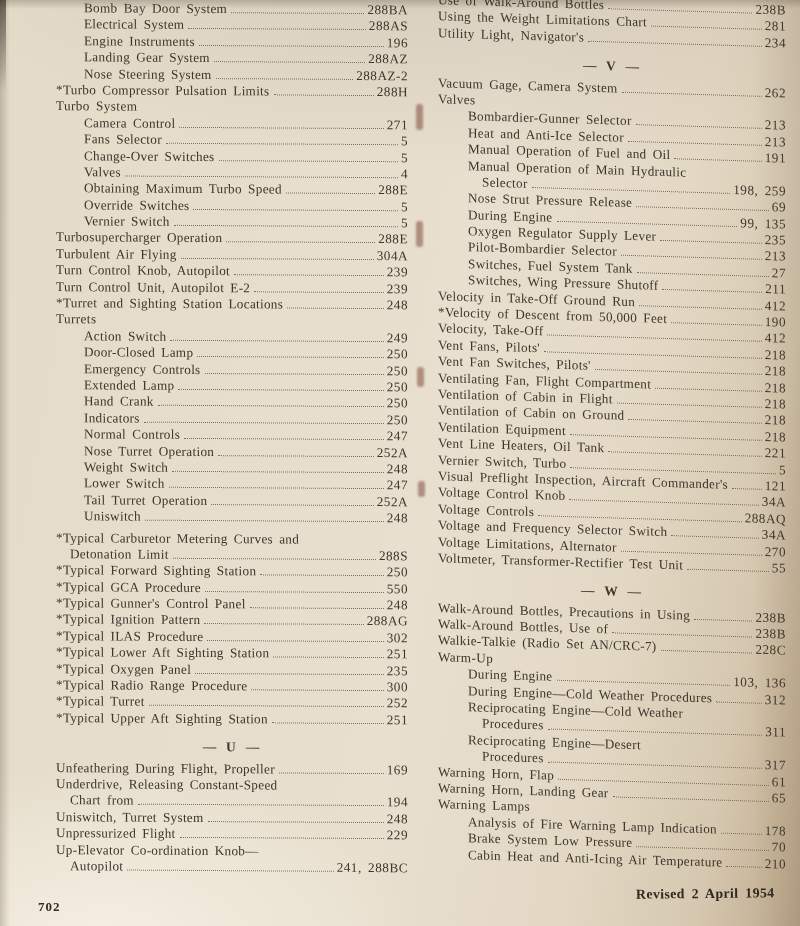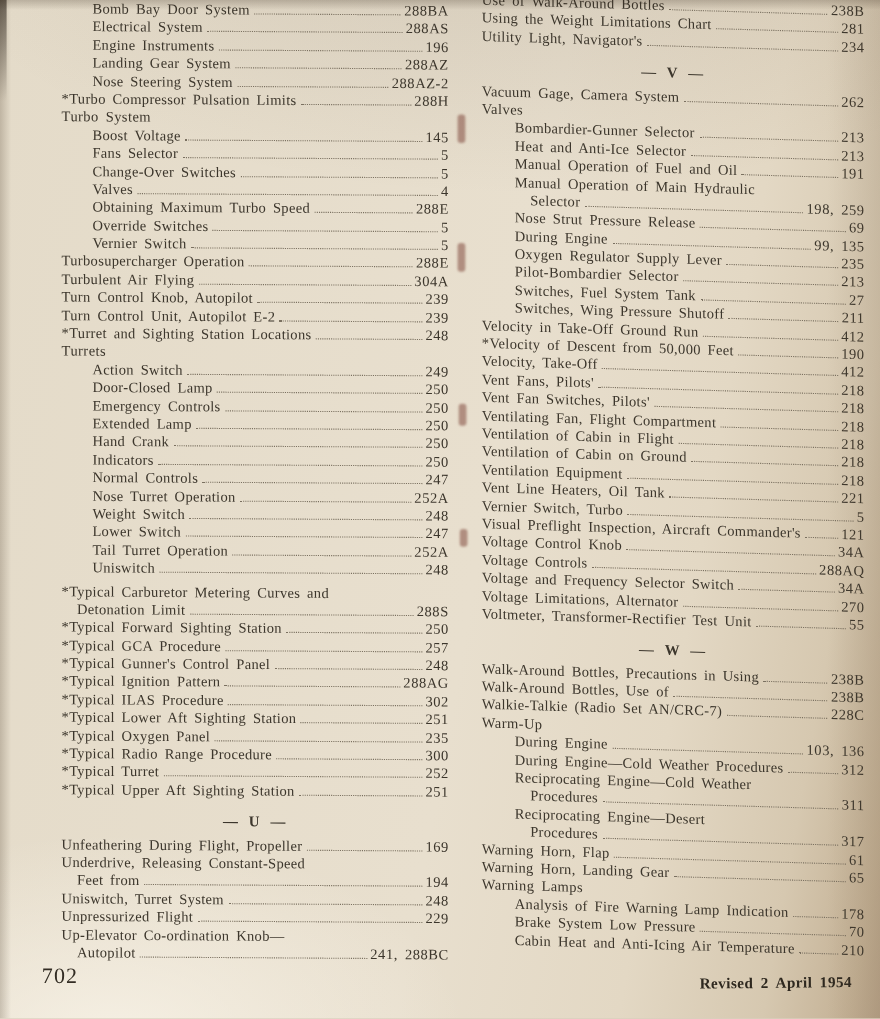--- a/index.html
+++ b/index.html
@@ -26,21 +26,21 @@
   .ind0{padding-left:18px;}
   .ind1{padding-left:46px;}
   .cont.ind1{padding-left:32px;}
   .col-right .ind0{padding-left:8px;}
   .col-right .ind1{padding-left:38px;}
   .col-right .cont.ind2{padding-left:52px;}
   .row.heading .lab{letter-spacing:.4px;}
   .row.section{display:block;text-align:center;font-weight:bold;font-size:13.5px;
        letter-spacing:2px;margin:12px 0 5px;}
   .row.gap{margin-top:5px;}
-  .pageno{position:absolute;left:38px;top:877px;font-weight:normal;font-size:20px;
+  .pageno{position:absolute;left:38px;top:899px;font-weight:bold;font-size:13px;
        letter-spacing:1px;color:#332d24;}
   .revision{position:absolute;left:636px;top:886px;font-weight:bold;font-size:13.8px;
        letter-spacing:.4px;word-spacing:3px;color:#2e281f;transform:rotate(-.6deg);}
   .edge-soft{position:absolute;top:0;right:0;width:92px;height:100%;pointer-events:none;
        background:linear-gradient(to right, rgba(105,82,58,0), rgba(105,82,58,.16) 55%, rgba(95,72,48,.32) 100%);}
   .edge-right{position:absolute;top:0;right:0;width:26px;height:100%;pointer-events:none;
        background:linear-gradient(to right, rgba(130,105,78,0) 0%, rgba(124,98,70,.4) 38%,
          rgba(84,62,40,.72) 66%, rgba(46,33,20,.95) 87%, #1e150c 100%);}
   .edge-left{position:absolute;top:0;left:0;width:10px;height:100%;pointer-events:none;
        background:linear-gradient(to right, rgba(62,46,28,.22), rgba(62,46,28,0));}
@@ -87,23 +87,23 @@
       </div>
       <div class="row entry ind0">
         <span class="lab">*Turbo Compressor Pulsation Limits</span>
         <span class="leader"></span>
         <span class="pg">288H</span>
       </div>
       <div class="row heading ind0">
         <span class="lab">Turbo System</span>
       </div>
       <div class="row entry ind1">
-        <span class="lab">Boost Voltage</span>
-        <span class="leader"></span>
-        <span class="pg">145</span>
+        <span class="lab">Camera Control</span>
+        <span class="leader"></span>
+        <span class="pg">271</span>
       </div>
       <div class="row entry ind1">
         <span class="lab">Fans Selector</span>
         <span class="leader"></span>
         <span class="pg">5</span>
       </div>
       <div class="row entry ind1">
         <span class="lab">Change-Over Switches</span>
         <span class="leader"></span>
         <span class="pg">5</span>
@@ -225,21 +225,21 @@
         <span class="pg">288S</span>
       </div>
       <div class="row entry ind0">
         <span class="lab">*Typical Forward Sighting Station</span>
         <span class="leader"></span>
         <span class="pg">250</span>
       </div>
       <div class="row entry ind0">
         <span class="lab">*Typical GCA Procedure</span>
         <span class="leader"></span>
-        <span class="pg">257</span>
+        <span class="pg">550</span>
       </div>
       <div class="row entry ind0">
         <span class="lab">*Typical Gunner's Control Panel</span>
         <span class="leader"></span>
         <span class="pg">248</span>
       </div>
       <div class="row entry ind0">
         <span class="lab">*Typical Ignition Pattern</span>
         <span class="leader"></span>
         <span class="pg">288AG</span>
@@ -277,21 +277,21 @@
       <div class="row section ind0">— U —</div>
       <div class="row entry ind0">
         <span class="lab">Unfeathering During Flight, Propeller</span>
         <span class="leader"></span>
         <span class="pg">169</span>
       </div>
       <div class="row entry ind0">
         <span class="lab">Underdrive, Releasing Constant-Speed</span>
       </div>
       <div class="row entry ind1 cont">
-        <span class="lab">Feet from</span>
+        <span class="lab">Chart from</span>
         <span class="leader"></span>
         <span class="pg">194</span>
       </div>
       <div class="row entry ind0">
         <span class="lab">Uniswitch, Turret System</span>
         <span class="leader"></span>
         <span class="pg">248</span>
       </div>
       <div class="row entry ind0">
         <span class="lab">Unpressurized Flight</span>

